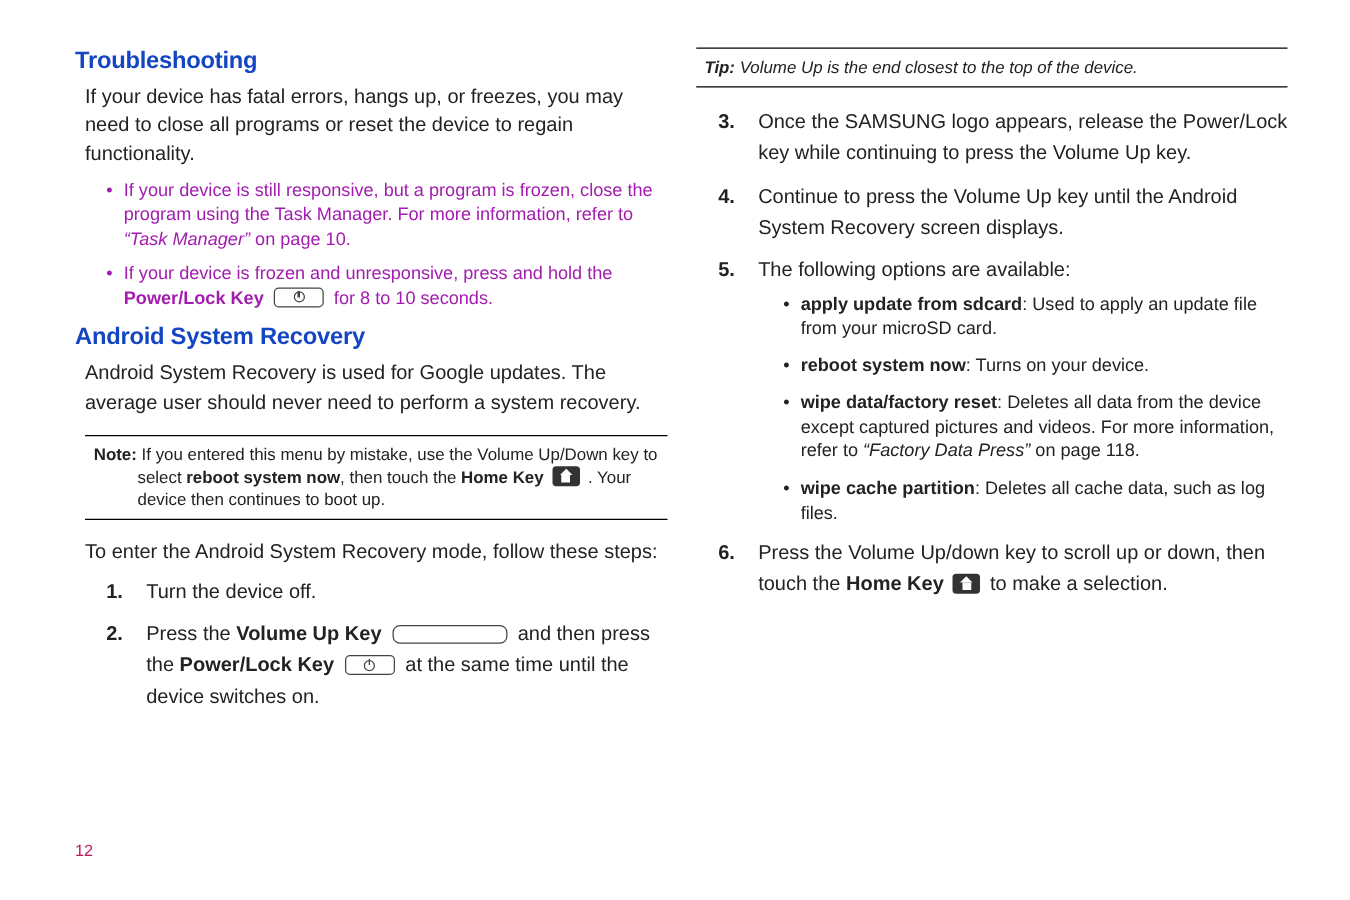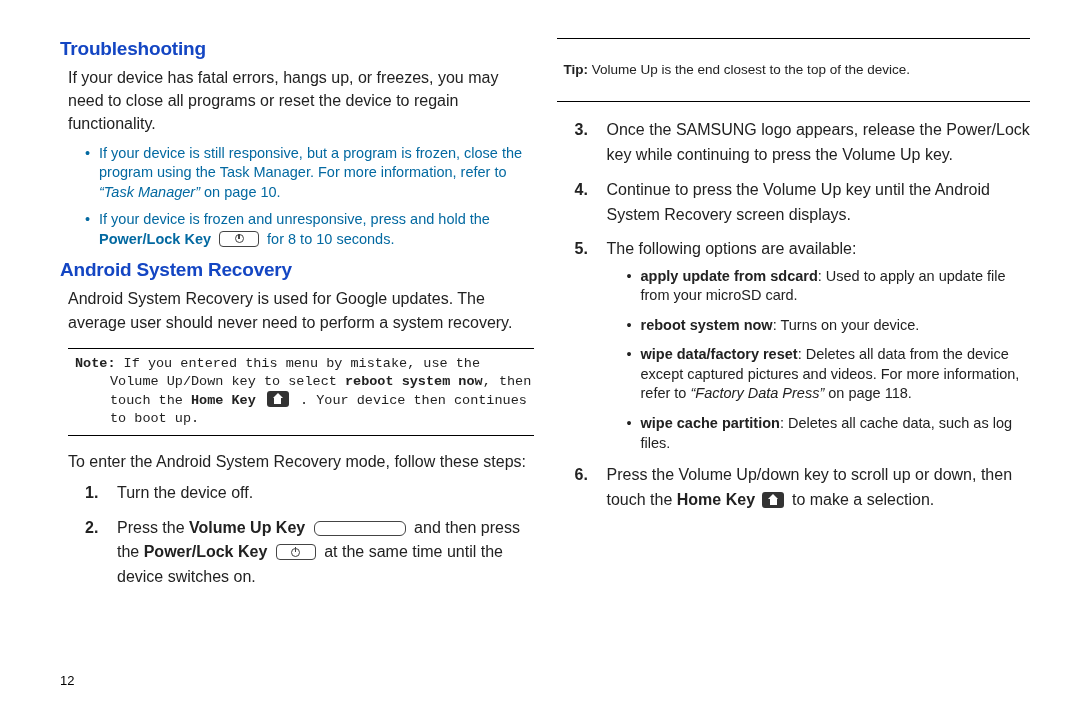--- a/index.html
+++ b/index.html
@@ -42,36 +42,35 @@
     list-style: none;
     padding: 0;
     margin: 6px 0 10px 25px;
   }
   ul.sub > li {
     font-size: 14.5px;
     line-height: 1.35;
     margin: 0 0 8px 0;
     position: relative;
     padding-left: 14px;
-    color: #0369a1;
+    color: #a21caf;
   }
   ul.sub > li::before {
     content: "•";
     position: absolute;
     left: 0;
     top: 0;
   }
   .b { font-weight: 800; }
   .it { font-style: italic; }
   .note-box {
     border-top: 1.2px solid #000;
     border-bottom: 1.2px solid #000;
     margin: 14px 0 14px 8px;
     padding: 6px 2px 6px 2px;
-    font-family: Liberation Mono, monospace;
   }
   .note-text {
     font-size: 13.5px;
     line-height: 1.35;
     margin: 0 0 0 40px;
     text-indent: -35px;
   }
   ol.steps {
     list-style: none;
     padding: 0;
@@ -108,21 +107,21 @@
     content: "•";
     position: absolute;
     left: 0;
     top: 0;
   }
   .page-num {
     position: absolute;
     left: 60px;
     bottom: 32px;
     font-size: 13px;
-    color: #000000;
+    color: #be185d;
     margin-top: 40px;
   }
   
   .icon {
     display: inline-block;
     vertical-align: -3px;
   }
   .icon-vol {
     width: 90px;
     height: 13px;
@@ -179,21 +178,22 @@
     position: absolute;
     left: 50%; top: 7px;
     margin-left: -3.5px;
     width: 7px; height: 6px;
     background: #fff;
   }
   .tip-box {
     border-top: 1.2px solid #000;
     border-bottom: 1.2px solid #000;
     margin: 0 0 16px 0;
-    padding: 22px 2px;
+    padding: 6px 2px;
+    font-style: italic;
   }
   .tip-text {
     font-size: 13.5px;
     line-height: 1.35;
     margin: 0 0 0 28px;
     text-indent: -23px;
   }
 </style>
 </head>
 <body>

